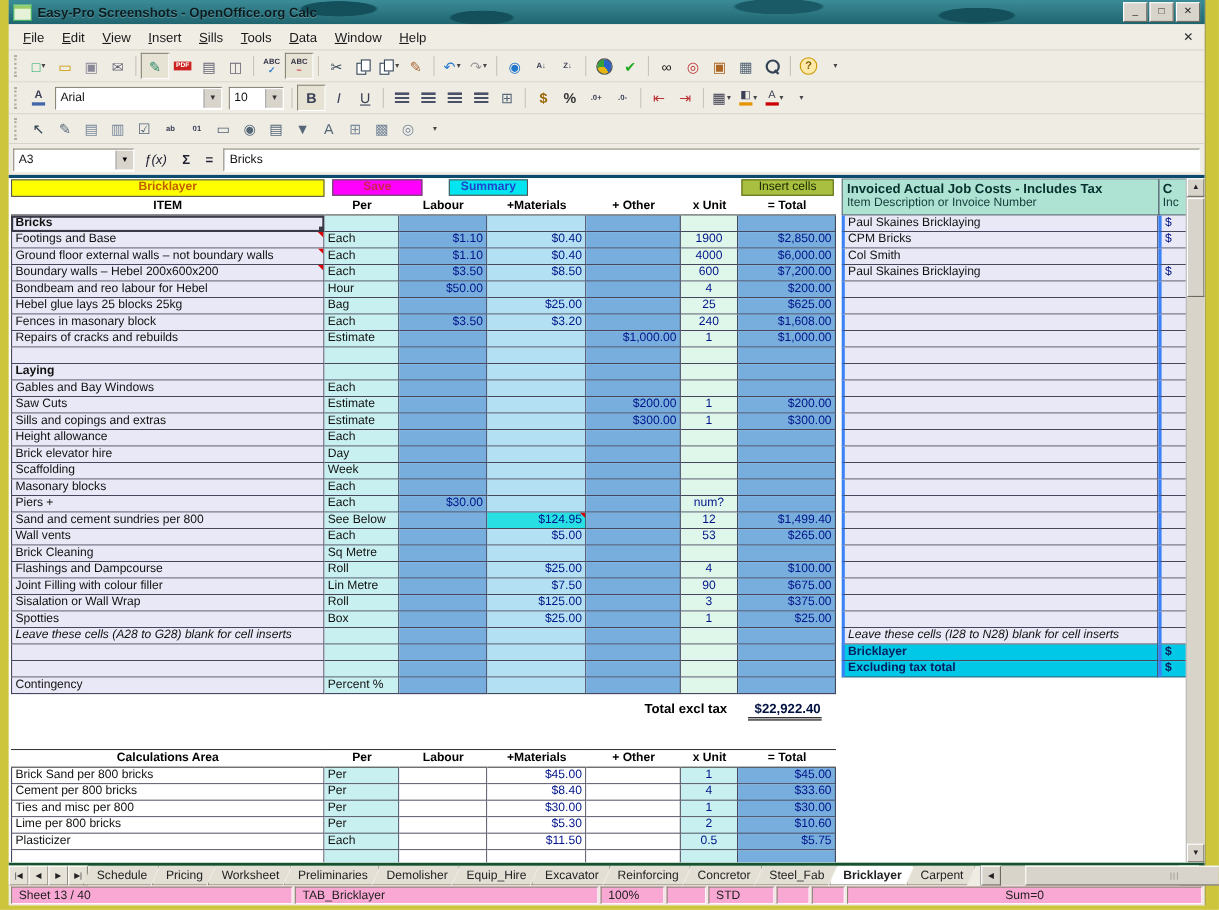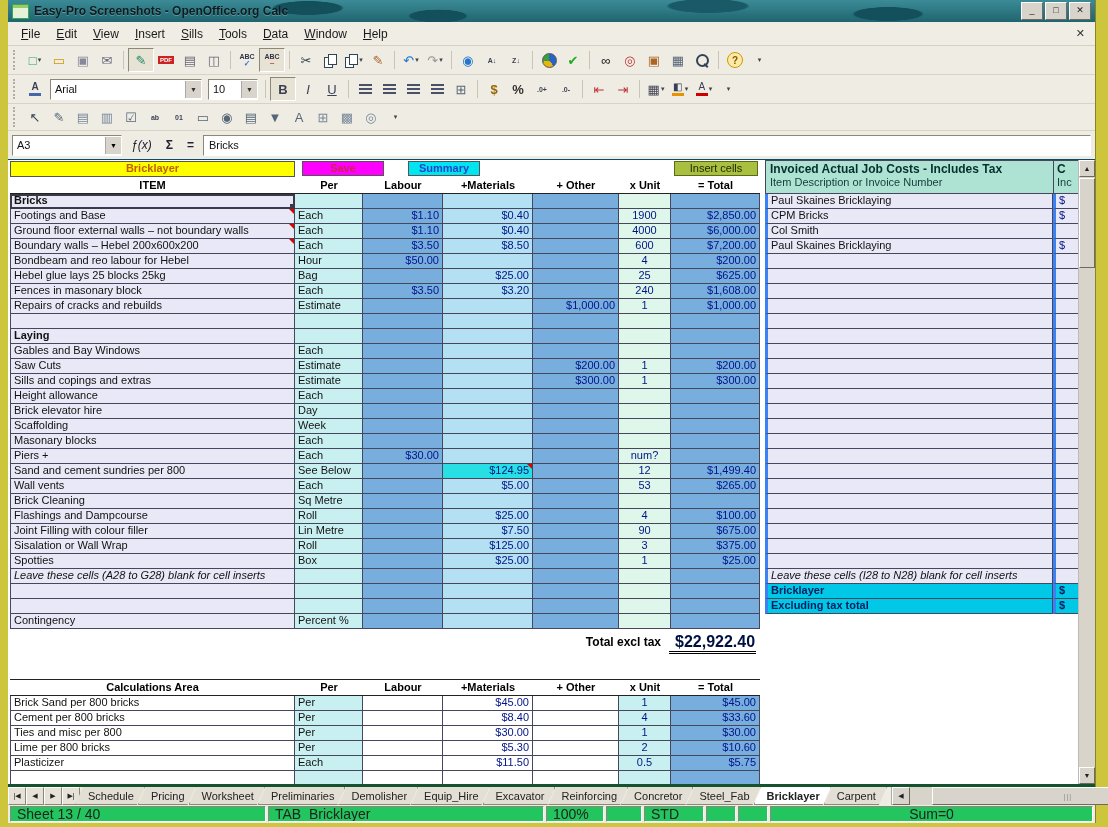--- a/index.html
+++ b/index.html
@@ -48,21 +48,21 @@
   .cbar.bg{background:#e69500;}
   .abc{display:flex;flex-direction:column;align-items:center;line-height:1;font-size:7px;font-weight:bold;color:#334;}
   .abc .sub{font-size:8px;}
   .combo{display:flex;align-items:center;background:#fff;border:1px solid;border-color:#8c8878 #fff #fff #8c8878;height:19px;margin:0 3px;}
   .combo .val{font-size:11px;padding:0 4px;color:#111;flex:1;white-space:nowrap;overflow:hidden;}
   .combo .arr{width:15px;height:17px;background:#d8d4cb;border-left:1px solid #aaa;font-size:7px;display:flex;align-items:center;justify-content:center;color:#333;}
   .combo.font{width:150px;}.combo.size{width:48px;}
   .pdfbadge{font-size:6px;font-weight:bold;color:#fff;background:#c22;padding:1px 2px;}
 
   
-  .formulabar{flex:0 0 28px;height:28px;background:#efece4;border-bottom:1px solid #0c4a6e;display:flex;align-items:center;padding:0 4px;gap:4px;}
+  .formulabar{flex:0 0 28px;height:28px;background:#efece4;border-bottom:3px solid #0c4a6e;display:flex;align-items:center;padding:0 4px;gap:4px;}
   .namebox{display:flex;align-items:center;width:108px;height:19px;background:#fff;border:1px solid;border-color:#8c8878 #fff #fff #8c8878;}
   .namebox .val{flex:1;font-size:11px;padding:0 4px;color:#111;}
   .fbtn{font-size:12px;color:#223;padding:0 5px;font-style:italic;}
   .fbtn.sig{font-style:normal;font-weight:bold;}
   .finput{flex:1;height:19px;background:#fff;border:1px solid;border-color:#8c8878 #fff #fff #8c8878;font-size:11px;color:#111;display:flex;align-items:center;padding:0 5px;}
 
   
   .sheetwrap{flex:1 1 auto;position:relative;background:#fff;overflow:hidden;display:flex;}
   .canvas{position:absolute;left:0;top:0;right:16px;bottom:0;overflow:hidden;background:#fff;}
   .vscroll{position:absolute;right:0;top:0;bottom:0;width:16px;background:#d8d4ca;border-left:1px solid #bbb;display:flex;flex-direction:column;}
@@ -94,21 +94,21 @@
   .bandbtn{position:absolute;top:1px;height:15px;box-sizing:border-box;border:1px solid #555;font-size:11px;font-weight:bold;text-align:center;line-height:13px;}
   .b-title{left:0;width:285px;background:#ffff00;color:#c06000;height:16px;}
   .b-save{left:292px;width:82px;background:#ff00ff;color:#cc2255;}
   .b-summary{left:398px;width:72px;background:#00e5f0;color:#2244cc;}
   .b-insert{left:664px;width:84px;background:#a9bf3f;border-color:#5a6b18;color:#1a2a00;font-weight:normal;}
   .colhead{display:flex;height:16px;}
   .colhead .cell{height:16px;line-height:15px;background:#fff;font-weight:bold;text-align:center;border-right:none;border-bottom:1px solid #222;color:#000;}
   .colhead .ci{border-left:none;}
   .trow{position:absolute;top:469px;left:2px;width:750px;height:26px;display:flex;align-items:center;}
   .tlabel{width:659px;text-align:right;font-size:12px;font-weight:bold;color:#000;padding-right:8px;box-sizing:border-box;}
-  .tval{width:89px;text-align:left;font-size:16px;font-weight:bold;color:#001040;}
+  .tval{width:89px;text-align:center;font-size:12px;font-weight:bold;color:#001040;}
   .dul{border-bottom:3px double #000;padding:0 1px 1px 6px;}
 
   #calctable{position:absolute;left:2px;top:519px;width:750px;border-top:1px solid #222;}
   .calchead{display:flex;height:16px;}
   .calchead .cell{height:16px;line-height:15px;background:#fff;font-weight:bold;text-align:center;border-right:none;border-bottom:1px solid #222;border-left:none;color:#000;}
   .k .ci,.k .cl,.k .cm,.k .co{background:#fff;}
   .k .cp{background:#c9f0f0;}
   .k .cu{background:#c9f0f0;}
   .k .ct{background:#77aedd;}
 
@@ -132,21 +132,21 @@
   .tab{position:relative;padding:1px 10px 0 12px;font-size:11px;color:#222;background:#e3dfd4;border:1px solid #8c8878;border-top:none;clip-path:polygon(8px 0,100% 0,calc(100% - 8px) 100%,0 100%);margin-left:-7px;display:flex;align-items:center;white-space:nowrap;}
   .tab.active{background:#fff;font-weight:bold;z-index:2;}
   .hscroll{flex:1;display:flex;align-items:stretch;margin-left:4px;position:relative;background:#d8d4ca;border-left:1px solid #aaa;}
   .harrow{width:16px;background:#d8d4cb;border:1px solid;border-color:#fff #6f6a60 #6f6a60 #fff;display:flex;align-items:center;justify-content:center;font-size:7px;color:#222;}
   .hthumb{position:absolute;left:40px;top:0;bottom:0;width:270px;background:#d8d4cb;border:1px solid;border-color:#fff #6f6a60 #6f6a60 #fff;display:flex;align-items:center;justify-content:center;font-size:7px;color:#888;letter-spacing:1px;}
   .hfill{flex:1;}
   .edgebar{width:5px;background:#111;}
 
   
   .statusbar{flex:0 0 18px;height:18px;background:#efece4;display:flex;gap:2px;padding:1px 2px;box-sizing:border-box;}
-  .sbox{border:1px solid;border-color:#8c8878 #fff #fff #8c8878;font-size:14px;color:#222;display:flex;align-items:center;padding:0 6px;box-sizing:border-box;background:#22c55e;white-space:nowrap;overflow:hidden;}
+  .sbox{border:1px solid;border-color:#8c8878 #fff #fff #8c8878;font-size:11px;color:#222;display:flex;align-items:center;padding:0 6px;box-sizing:border-box;background:#f9a8d4;white-space:nowrap;overflow:hidden;}
   .sbox.center{justify-content:center;}
 </style>
 </head>
 <body>
 
 <div class="frame">
  <div class="win">
 
   <div class="titlebar">
     <span class="app-icon"></span>

